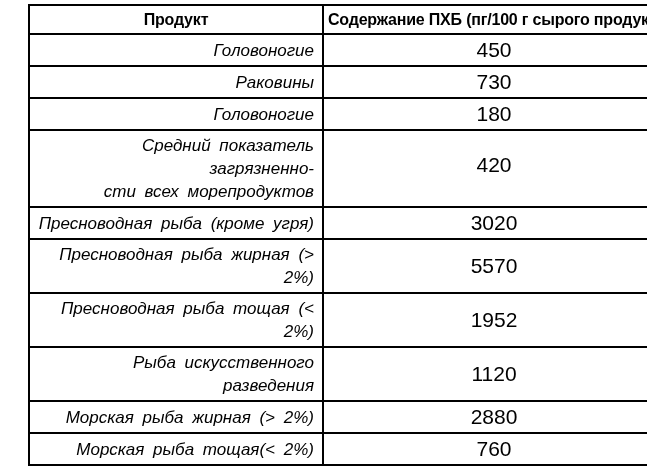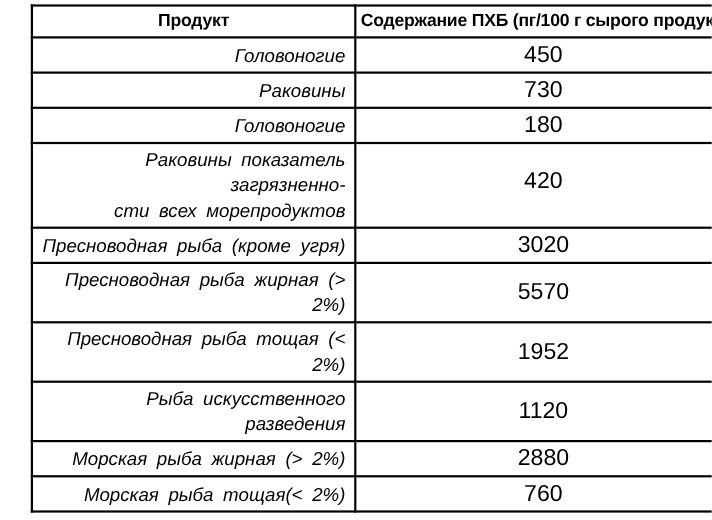--- a/index.html
+++ b/index.html
@@ -89,21 +89,21 @@
       </tr>
       <tr class="single">
         <td class="product">Раковины</td>
         <td class="value">730</td>
       </tr>
       <tr class="single">
         <td class="product">Головоногие</td>
         <td class="value">180</td>
       </tr>
       <tr class="double">
-        <td class="product">Раковины показатель загрязненно-
+        <td class="product">Средний показатель загрязненно-
 сти всех морепродуктов</td>
         <td class="value">420</td>
       </tr>
       <tr class="single">
         <td class="product">Пресноводная рыба (кроме угря)</td>
         <td class="value">3020</td>
       </tr>
       <tr class="single">
         <td class="product">Пресноводная рыба жирная (&gt; 2%)</td>
         <td class="value">5570</td>

